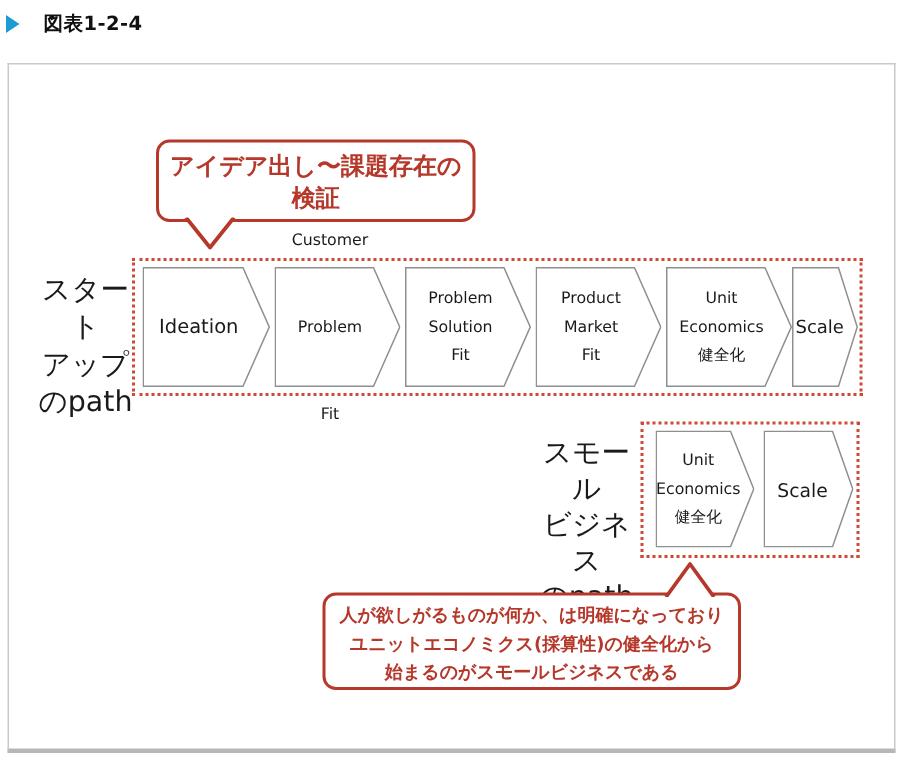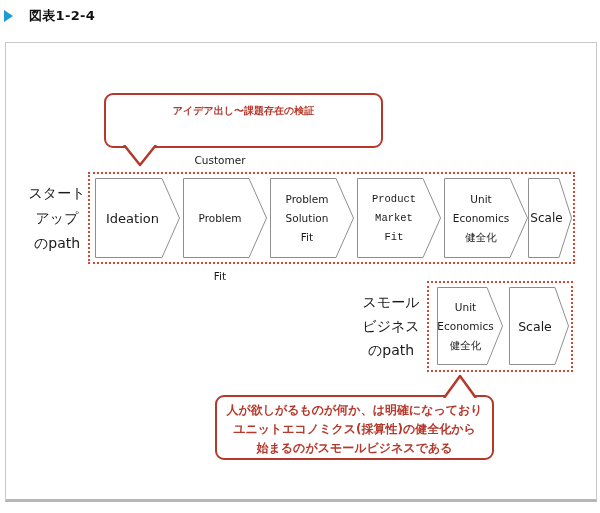--- a/index.html
+++ b/index.html
@@ -17,27 +17,27 @@
 
   .frame {
     position:absolute; left:5px; top:42px; width:592px; height:460px;
     border:1px solid #c9c9c9; border-bottom:3px solid #b7b7b7; background:#fff; box-sizing:border-box;
   }
 
   .callout {
     position:absolute; border:2.5px solid #b5382b; border-radius:9px; background:#ffffff;
     color:#b5382b; font-weight:bold; text-align:center; box-sizing:border-box; z-index:3;
   }
-  .callout-top  { left:104px; top:93px;  width:279px; height:55px; font-size:10px; line-height:21px; padding-top:5px;text-align:center; }
+  .callout-top  { left:104px; top:93px;  width:213px; height:55px; font-size:16px; line-height:21px; padding-top:5px;text-align:center; }
   .callout-bottom { left:215px; top:395px; width:279px; height:65px; font-size:12px; line-height:19px; padding-top:4px; }
   .tail { position:absolute; z-index:4; }
   .tail-top    { left:121px; top:145px; }
   .tail-bottom { left:441px; top:373px; }
 
-  .path-label { position:absolute; color:#1a1a1a; font-size:14px; text-align:center; z-index:1; }
+  .path-label { position:absolute; color:#1a1a1a; font-size:19px; text-align:center; z-index:1; }
   .path-label-startup  { left:22px;  top:181px; width:70px; line-height:25px; }
   .path-label-smallbiz { left:355px; top:290px; width:72px; line-height:24px; }
 
   .dotted-box { position:absolute; border:2px dotted #cf4936; box-sizing:border-box; z-index:1; background:transparent; }
   .dotted-box-startup  { left:88px;  top:172px; width:487px; height:92px; }
   .dotted-box-smallbiz { left:427px; top:281px; width:146px; height:91px; }
 
   .steps { position:absolute; z-index:2; }
   .steps-startup  { left:88px;  top:172px; width:487px; height:92px; }
   .steps-smallbiz { left:427px; top:281px; width:146px; height:91px; }
@@ -88,21 +88,21 @@
     <div class="chev" style="left: 182px; top: 6px; width: 84px; height: 80px;">
       <svg width="84" height="80">
         <polygon points="0.5,0.5 66,0.5 83.5,40 66,79.5 0.5,79.5" fill="#ffffff" stroke="#8f8f8f" stroke-width="1"></polygon>
       </svg>
       <div class="chev-label" style="font-size: 10.5px; padding-right: 10px;">
         <div>Problem</div>
         <div>Solution</div>
         <div>Fit</div>
       </div>
     </div>
-    <div class="chev" style="left: 269px; top: 6px; width: 84px; height: 80px; font-family: Liberation Mono, monospace;">
+    <div class="chev" style="left: 269px; top: 6px; width: 84px; height: 80px;">
       <svg width="84" height="80">
         <polygon points="0.5,0.5 66,0.5 83.5,40 66,79.5 0.5,79.5" fill="#ffffff" stroke="#8f8f8f" stroke-width="1"></polygon>
       </svg>
       <div class="chev-label" style="font-size: 10.5px; padding-right: 10px;">
         <div>Product</div>
         <div>Market</div>
         <div>Fit</div>
       </div>
     </div>
     <div class="chev" style="left: 356px; top: 6px; width: 84px; height: 80px;">

